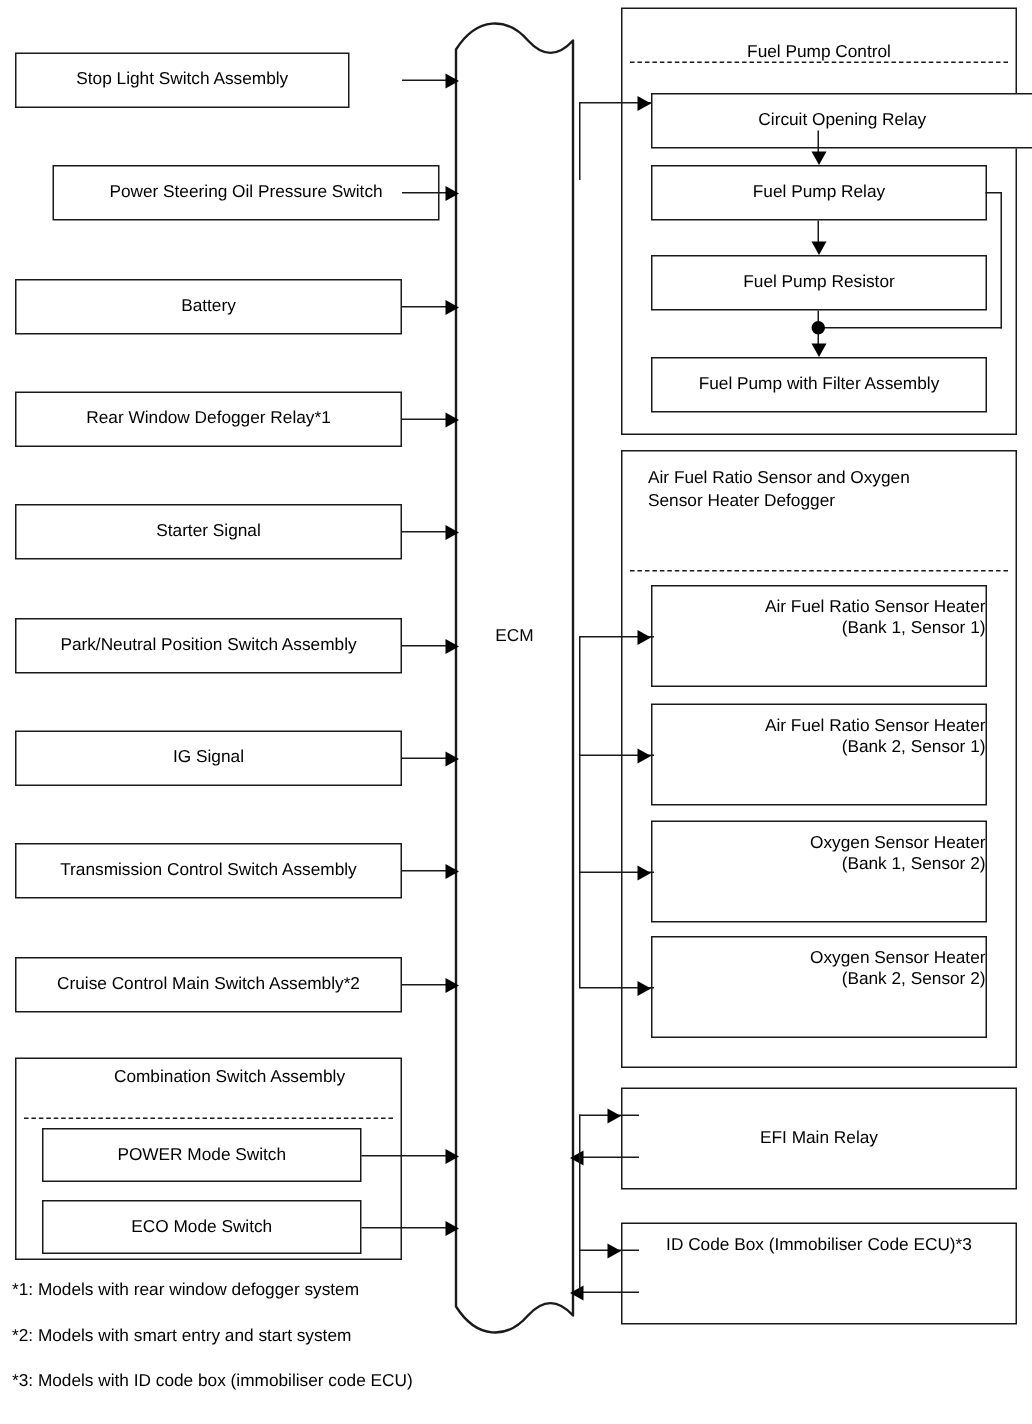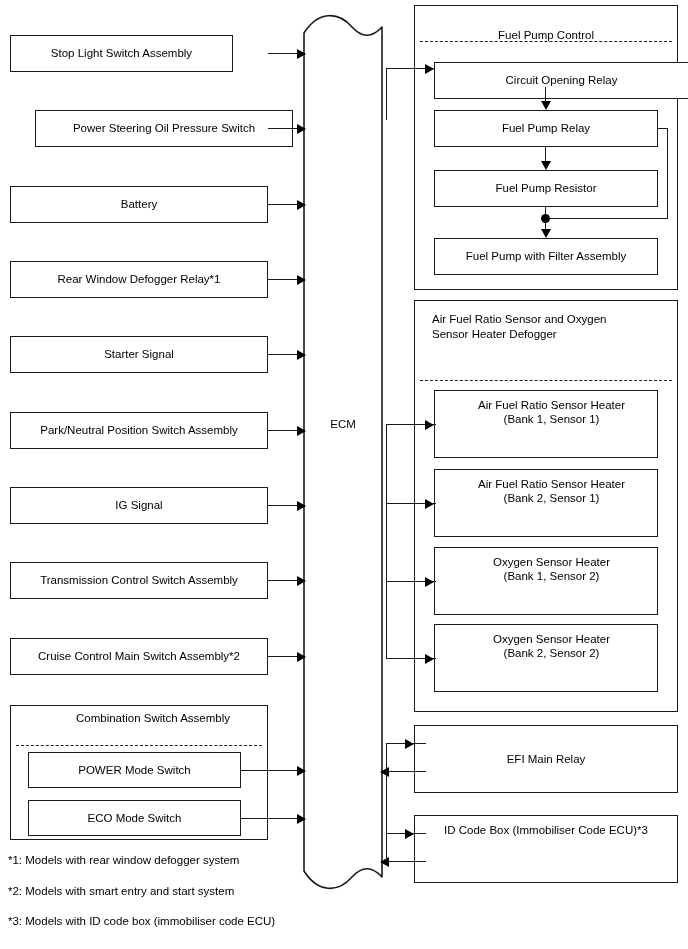--- a/index.html
+++ b/index.html
@@ -32,21 +32,21 @@
   }
   .box.topcenter {
     display: flex;
     align-items: flex-start;
     justify-content: center;
     text-align: right;
     padding-top: 7px;
   }
   .box.topleft {
     display: block;
-    text-align: center;
+    text-align: right;
     padding: 7px 0 10px 11px;
   }
   .panel {
     position: absolute;
     box-sizing: border-box;
     border: 1.5px solid #1a1a1a;
     background: #ffffff;
   }
   .panel-title {
     position: absolute;

